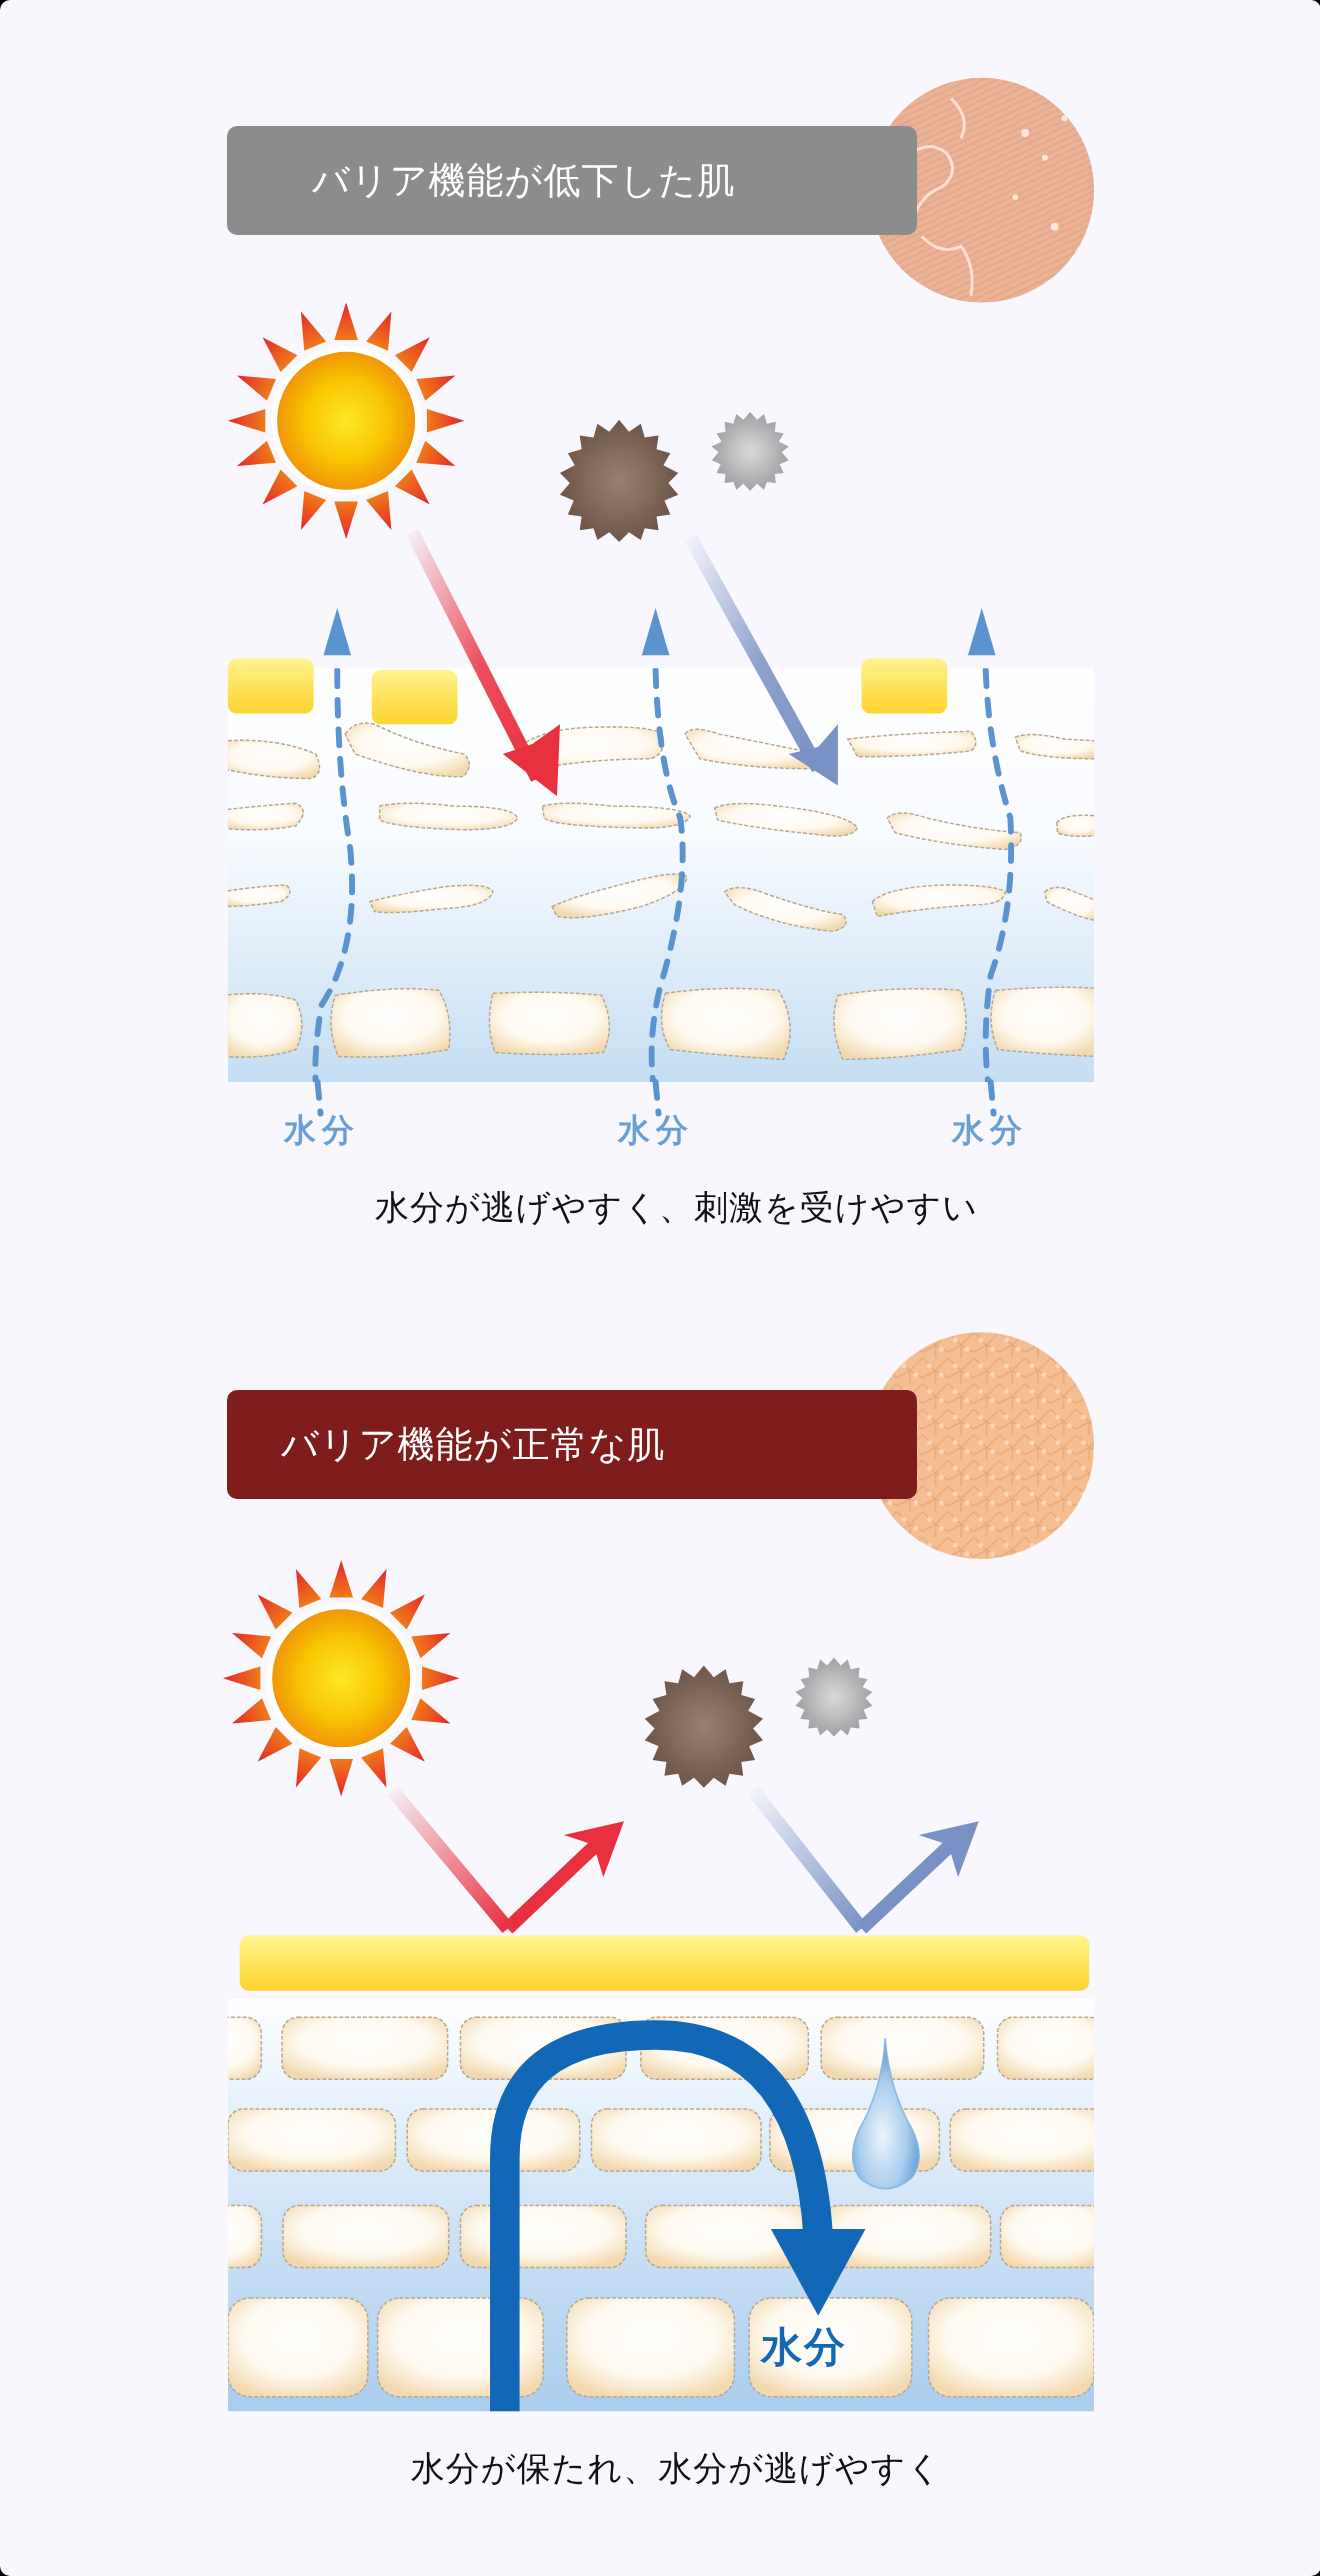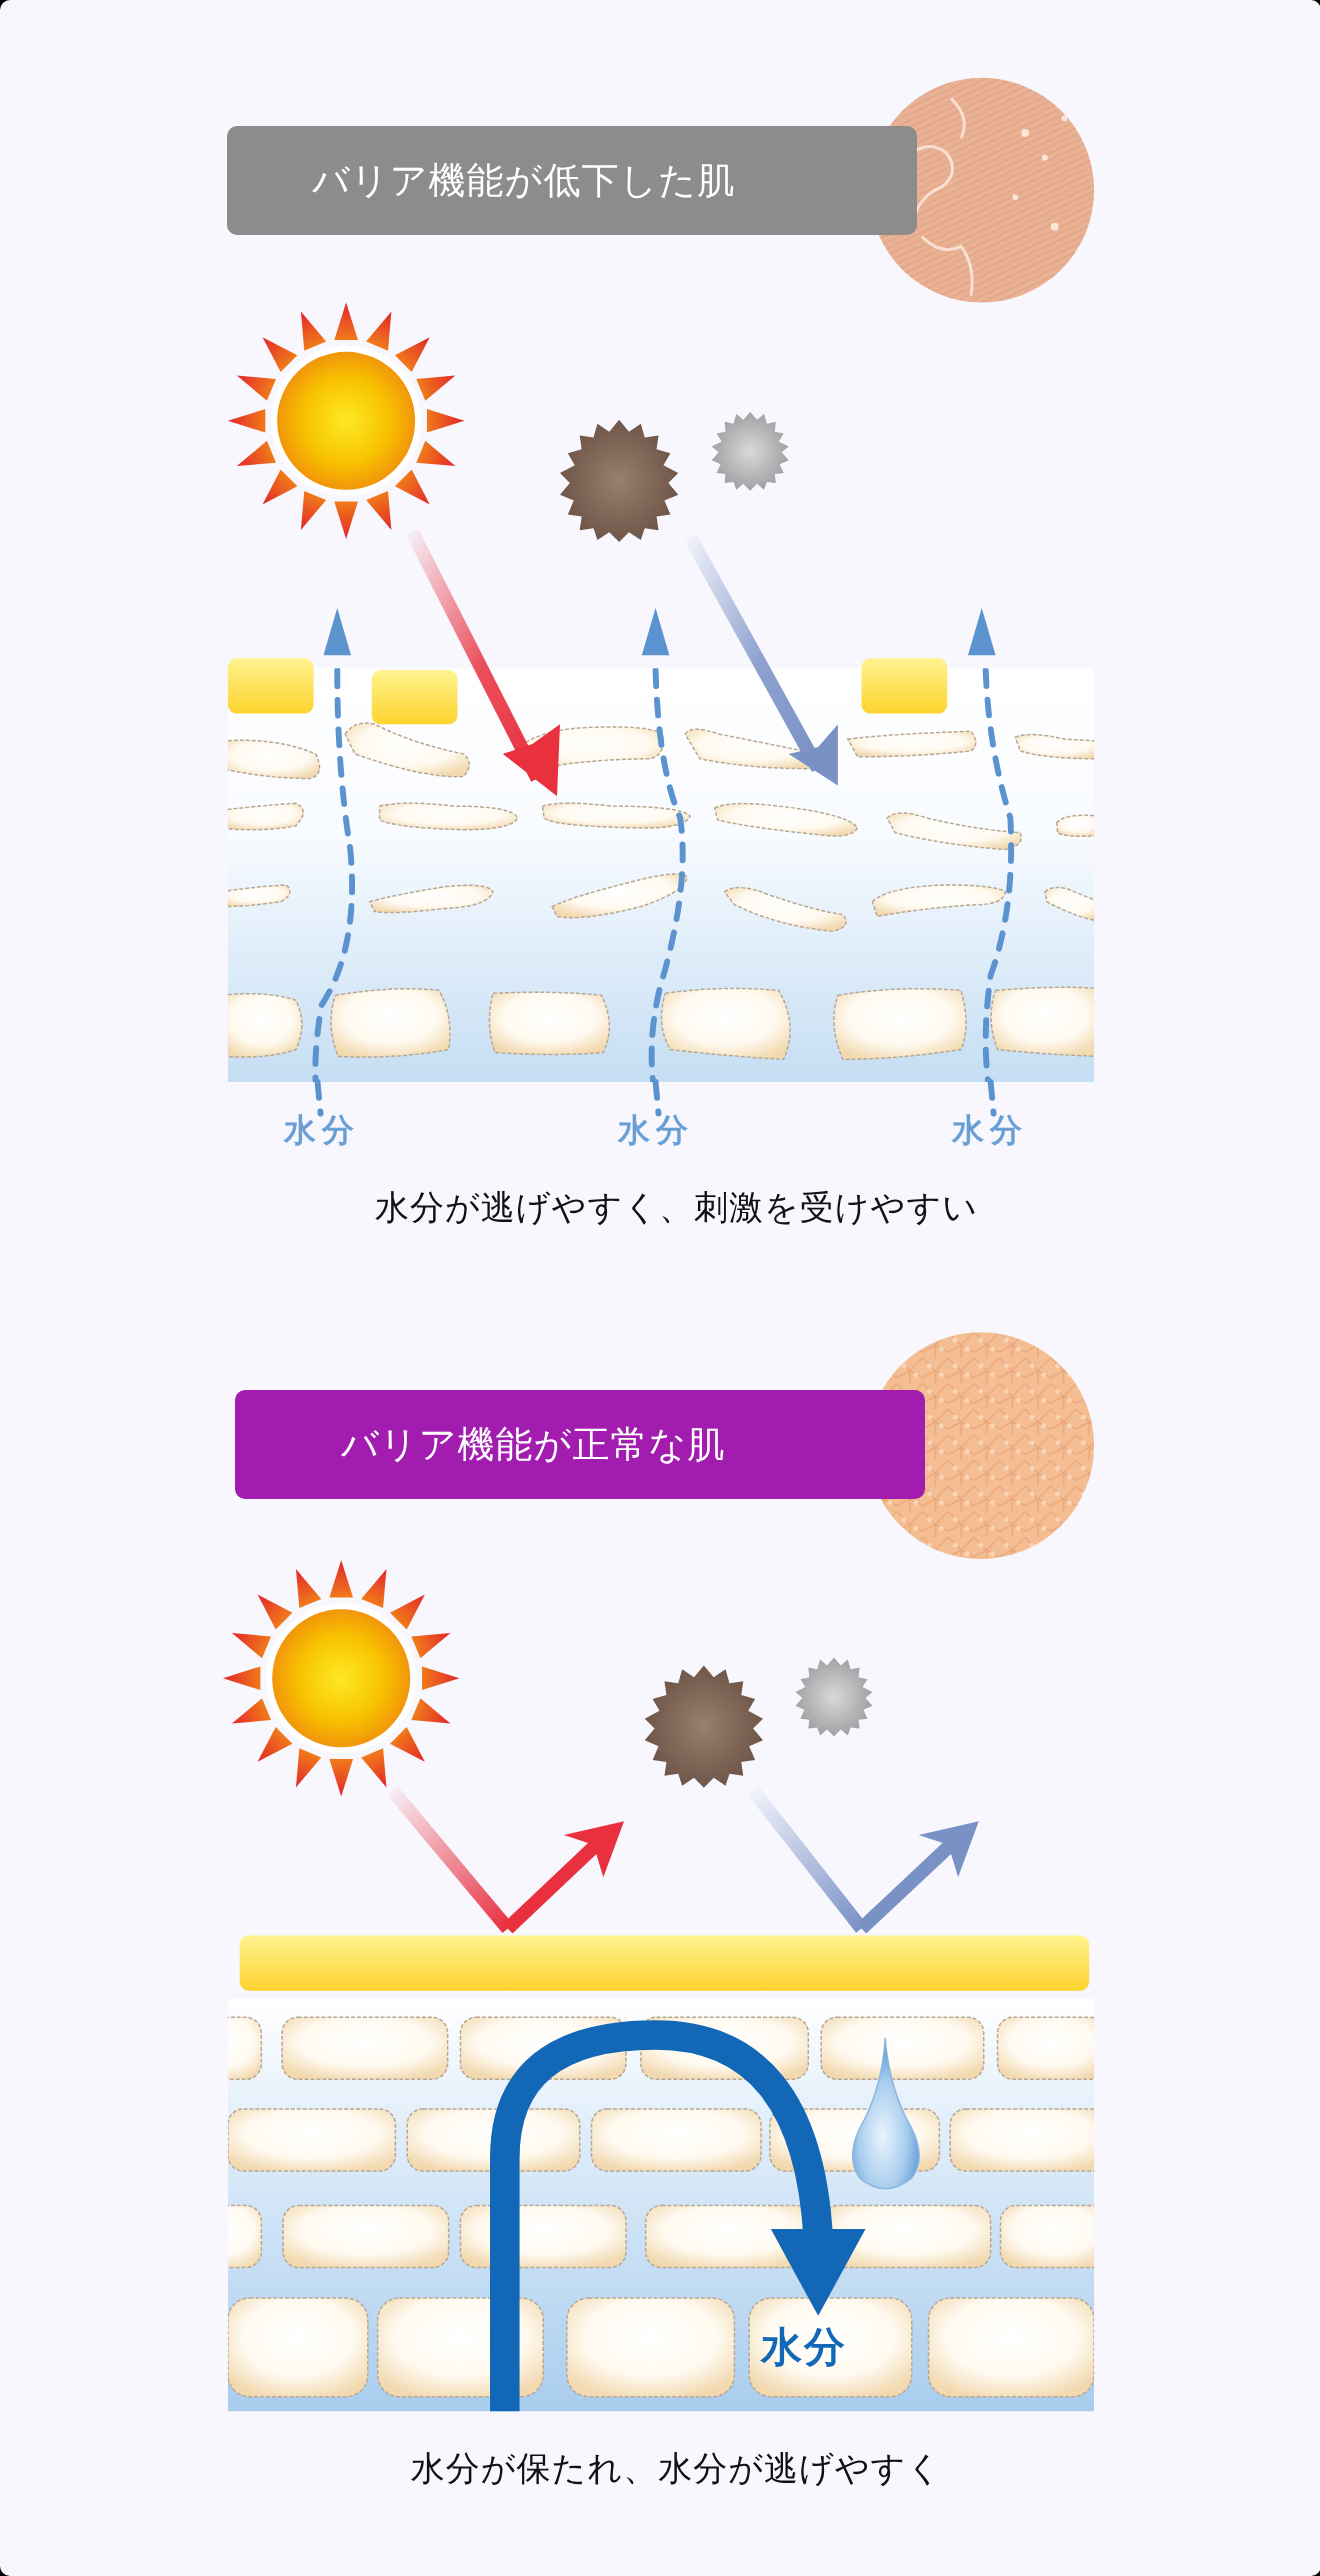--- a/index.html
+++ b/index.html
@@ -324,21 +324,21 @@
     <div class="header-bar" style="top:126px; background:#8c8c8c; padding-left:85px;">
       <span>バリア機能が低下した肌</span>
     </div>
     <div class="water-label" style="left:263px; top:1109px;">水分</div>
     <div class="water-label" style="left:597px; top:1109px;">水分</div>
     <div class="water-label" style="left:931px; top:1109px;">水分</div>
     <div class="caption" style="top:1185px;">水分が逃げやすく、刺激を受けやすい</div>
   </section>
 
   <section class="section" style="top:0;">
-    <div class="header-bar" style="top:1390px; background:#a21caf; padding-left:106px;margin-left:8px;">
+    <div class="header-bar" style="top:1390px; background:#7f1d1d; padding-left:54px;">
       <span>バリア機能が正常な肌</span>
     </div>
     <div class="inner-water" style="left:761px; top:2320px;">水分</div>
     <div class="caption" style="top:2446px;">水分が保たれ、水分が逃げやすく</div>
   </section>
 
 </div>
 
 
 </body></html>

